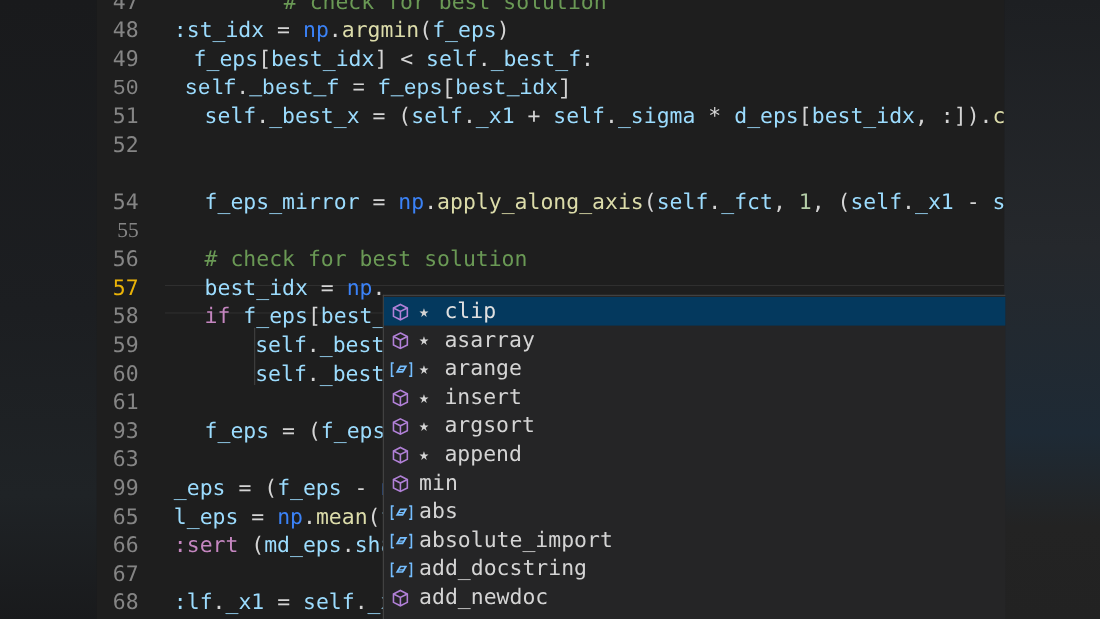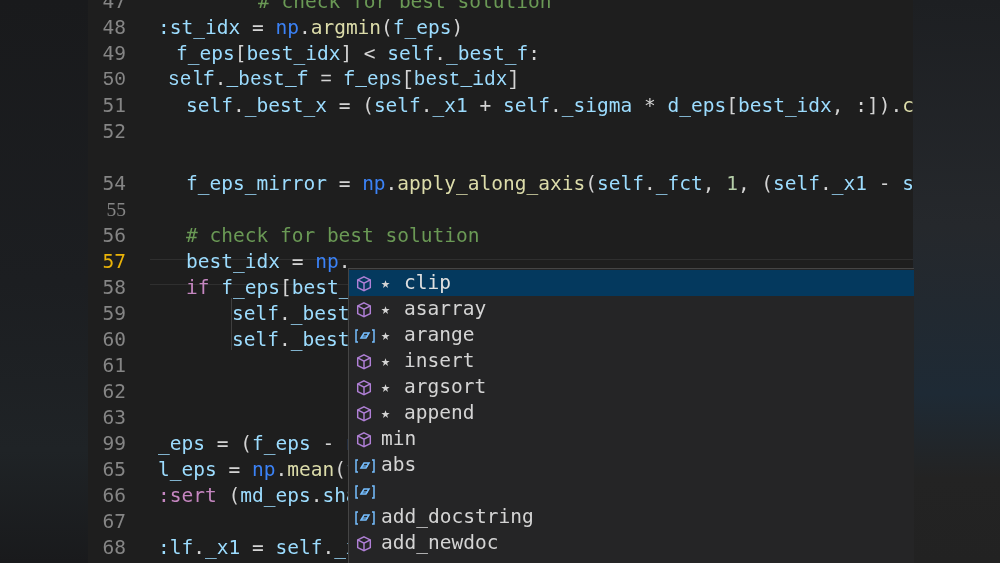--- a/index.html
+++ b/index.html
@@ -79,21 +79,21 @@
     <div class="line" style="top: 105px;"><span class="ln">51</span><span class="code" style="left: 98px;"><span class="t-var">self</span><span class="t-op">.</span><span class="t-var">_best_x</span><span class="t-op"> = (</span><span class="t-var">self</span><span class="t-op">.</span><span class="t-var">_x1</span><span class="t-op"> + </span><span class="t-var">self</span><span class="t-op">.</span><span class="t-var">_sigma</span><span class="t-op"> * </span><span class="t-var">d_eps</span><span class="t-op">[</span><span class="t-var">best_idx</span><span class="t-op">, :]).</span><span class="t-fn">cl</span></span></div>
     <div class="line" style="top: 131px;"><span class="ln">52</span><span class="code" style="left: 70px;"></span></div>
     <div class="line" style="top: 183px;"><span class="ln">54</span><span class="code" style="left: 98px;"><span class="t-var">f_eps_mirror</span><span class="t-op"> = </span><span class="t-np">np</span><span class="t-op">.</span><span class="t-fn">apply_along_axis</span><span class="t-op">(</span><span class="t-var">self</span><span class="t-op">.</span><span class="t-var">_fct</span><span class="t-op">, </span><span class="t-num">1</span><span class="t-op">, (</span><span class="t-var">self</span><span class="t-op">.</span><span class="t-var">_x1</span><span class="t-op"> - </span><span class="t-var">se</span></span></div>
     <div class="line" style="top: 209px; font-family: Liberation Serif, serif;"><span class="ln">55</span><span class="code" style="left: 70px;"></span></div>
     <div class="line" style="top: 235px;"><span class="ln">56</span><span class="code" style="left: 98px;"><span class="t-cm"># check for best solution</span></span></div>
     <div class="line" style="top: 261px;"><span class="ln active">57</span><span class="code" style="left: 98px;"><span class="t-var">best_idx</span><span class="t-op"> = </span><span class="t-np">np</span><span class="t-op">.</span></span></div>
     <div class="line" style="top: 287px;"><span class="ln">58</span><span class="code" style="left: 98px;"><span class="t-kw">if</span><span class="t-op"> </span><span class="t-var">f_eps</span><span class="t-op">[</span><span class="t-var">best_</span></span></div>
     <div class="line" style="top: 313px;"><span class="ln">59</span><span class="code" style="left: 144px;"><span class="t-var">self</span><span class="t-op">.</span><span class="t-var">_best</span></span></div>
     <div class="line" style="top: 339px;"><span class="ln">60</span><span class="code" style="left: 144px;"><span class="t-var">self</span><span class="t-op">.</span><span class="t-var">_best</span></span></div>
     <div class="line" style="top: 365px;"><span class="ln">61</span><span class="code" style="left: 70px;"></span></div>
-    <div class="line" style="top: 391px;"><span class="ln">62</span></div>
+    <div class="line" style="top: 391px;"><span class="ln">93</span><span class="code" style="left: 98px;"><span class="t-var">f_eps</span><span class="t-op"> = (</span><span class="t-var">f_eps</span></span></div>
     <div class="line" style="top: 417px;"><span class="ln">63</span><span class="code" style="left: 70px;"></span></div>
     <div class="line" style="top: 443px;"><span class="ln">99</span><span class="code" style="left: 70px;"><span class="t-var">_eps</span><span class="t-op"> = (</span><span class="t-var">f_eps</span><span class="t-op"> - </span><span class="t-np">n</span></span></div>
     <div class="line" style="top: 469px;"><span class="ln">65</span><span class="code" style="left: 70px;"><span class="t-var">l_eps</span><span class="t-op"> = </span><span class="t-np">np</span><span class="t-op">.</span><span class="t-fn">mean</span><span class="t-op">(</span><span class="t-var">f</span></span></div>
     <div class="line" style="top: 495px;"><span class="ln">66</span><span class="code" style="left: 70px;"><span class="t-kw">:sert</span><span class="t-op"> (</span><span class="t-var">md_eps</span><span class="t-op">.</span><span class="t-var">sha</span></span></div>
     <div class="line" style="top: 521px;"><span class="ln">67</span><span class="code" style="left: 70px;"></span></div>
     <div class="line" style="top: 547px;"><span class="ln">68</span><span class="code" style="left: 70px;"><span class="t-var">:lf</span><span class="t-op">.</span><span class="t-var">_x1</span><span class="t-op"> = </span><span class="t-var">self</span><span class="t-op">.</span><span class="t-var">_x</span></span></div>
     <div class="line" style="top: 573px;"><span class="ln">69</span><span class="code" style="left: 70px;"><span class="t-var">if self._is_mirror:</span></span></div>
   </div>
 
 <div class="suggest" id="suggest">
@@ -128,21 +128,21 @@
         </svg></span><span class="slabel">min</span></div>
     <div class="sitem" style="top: 183px;"><span class="sicon"><svg viewBox="0 0 22 18" width="22" height="18">
           <path d="M4 3 L2 3 L2 15 L4 15 M18 3 L20 3 L20 15 L18 15" fill="none" stroke="#75beff" stroke-width="1.5"></path>
           <path d="M7 11 L10 6 L15 6 L12 11 Z" fill="none" stroke="#75beff" stroke-width="1.5"></path>
           <path d="M8 9 L14 9" stroke="#75beff" stroke-width="1.2"></path>
         </svg></span><span class="slabel">abs</span></div>
     <div class="sitem" style="top: 209px;"><span class="sicon"><svg viewBox="0 0 22 18" width="22" height="18">
           <path d="M4 3 L2 3 L2 15 L4 15 M18 3 L20 3 L20 15 L18 15" fill="none" stroke="#75beff" stroke-width="1.5"></path>
           <path d="M7 11 L10 6 L15 6 L12 11 Z" fill="none" stroke="#75beff" stroke-width="1.5"></path>
           <path d="M8 9 L14 9" stroke="#75beff" stroke-width="1.2"></path>
-        </svg></span></div>
+        </svg></span><span class="slabel">absolute_import</span></div>
     <div class="sitem" style="top: 261px;"><span class="sicon"><svg viewBox="0 0 20 20" width="20" height="18">
           <path d="M10 2 L17 5.5 L17 14 L10 17.5 L3 14 L3 5.5 Z" fill="none" stroke="#b180d7" stroke-width="1.6"></path>
           <path d="M3 5.5 L10 9 L17 5.5 M10 9 L10 17.5" fill="none" stroke="#b180d7" stroke-width="1.6"></path>
         </svg></span><span class="slabel">add_newdoc</span></div>
     <div class="sitem" style="top: 235px;"><span class="sicon"><svg viewBox="0 0 22 18" width="22" height="18">
           <path d="M4 3 L2 3 L2 15 L4 15 M18 3 L20 3 L20 15 L18 15" fill="none" stroke="#75beff" stroke-width="1.5"></path>
           <path d="M7 11 L10 6 L15 6 L12 11 Z" fill="none" stroke="#75beff" stroke-width="1.5"></path>
           <path d="M8 9 L14 9" stroke="#75beff" stroke-width="1.2"></path>
         </svg></span><span class="slabel">add_docstring</span></div>
   </div>

